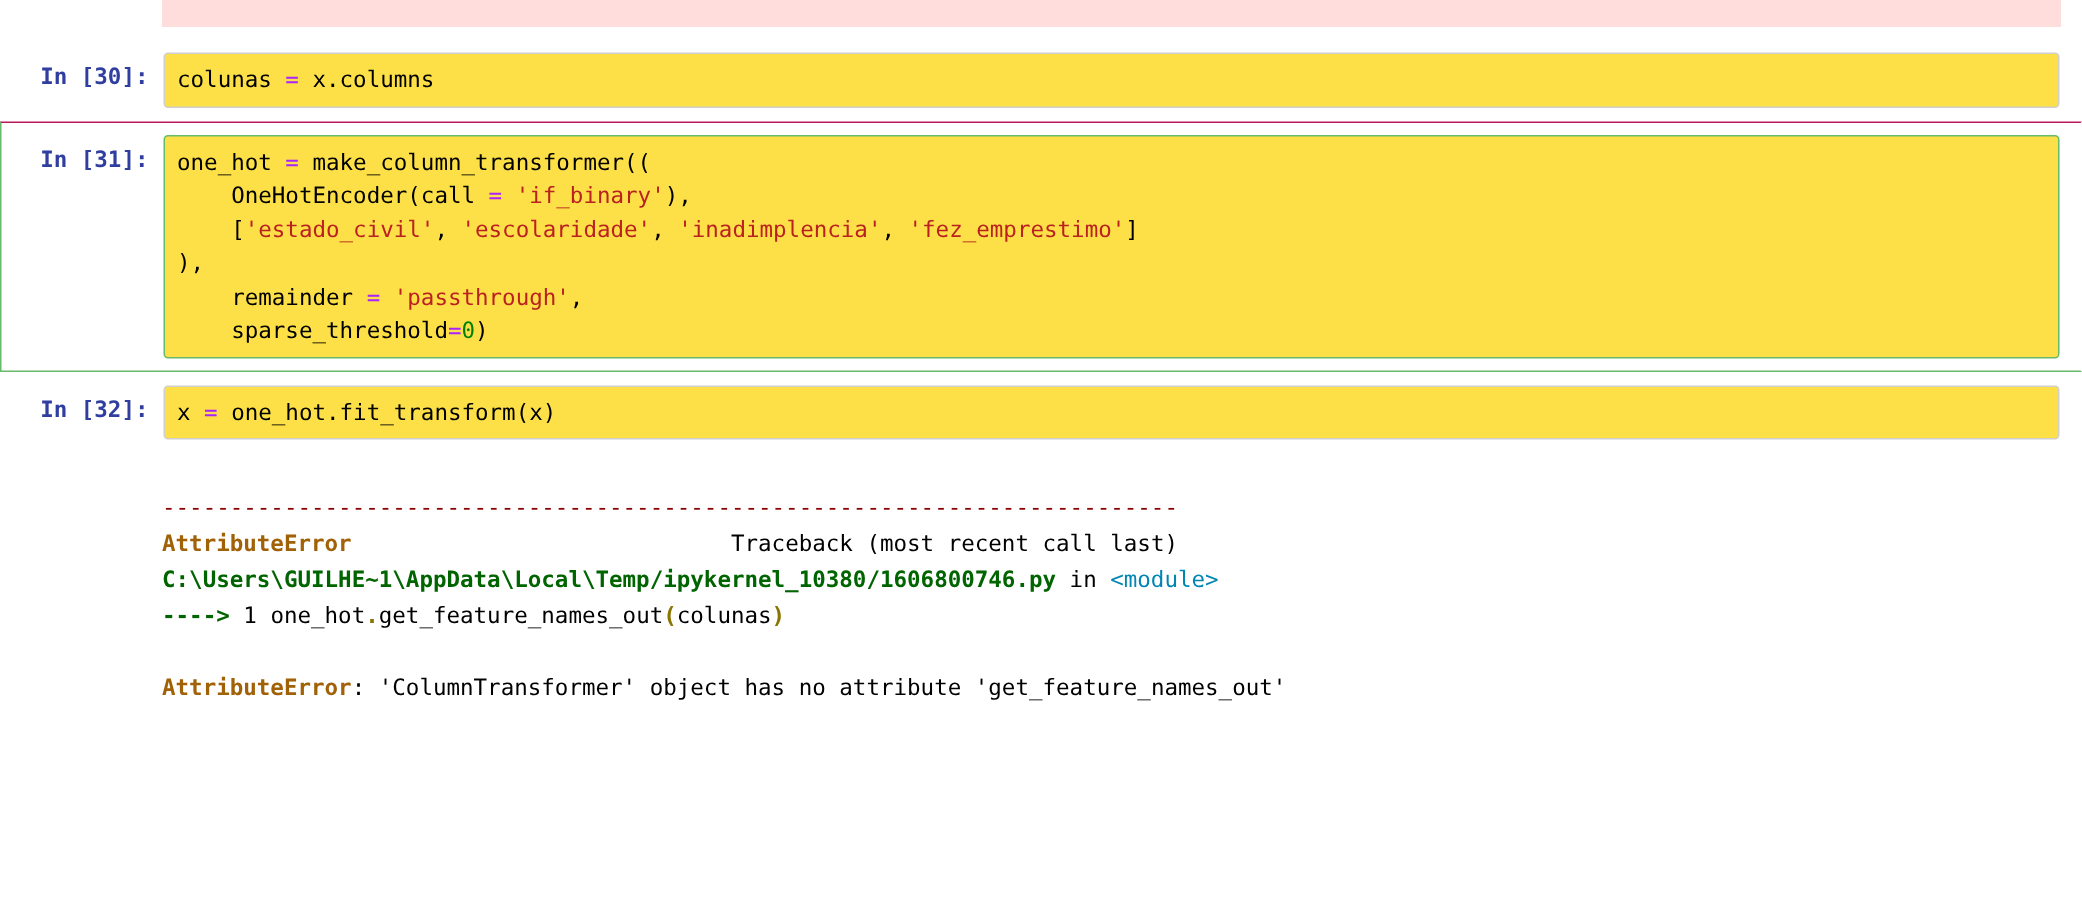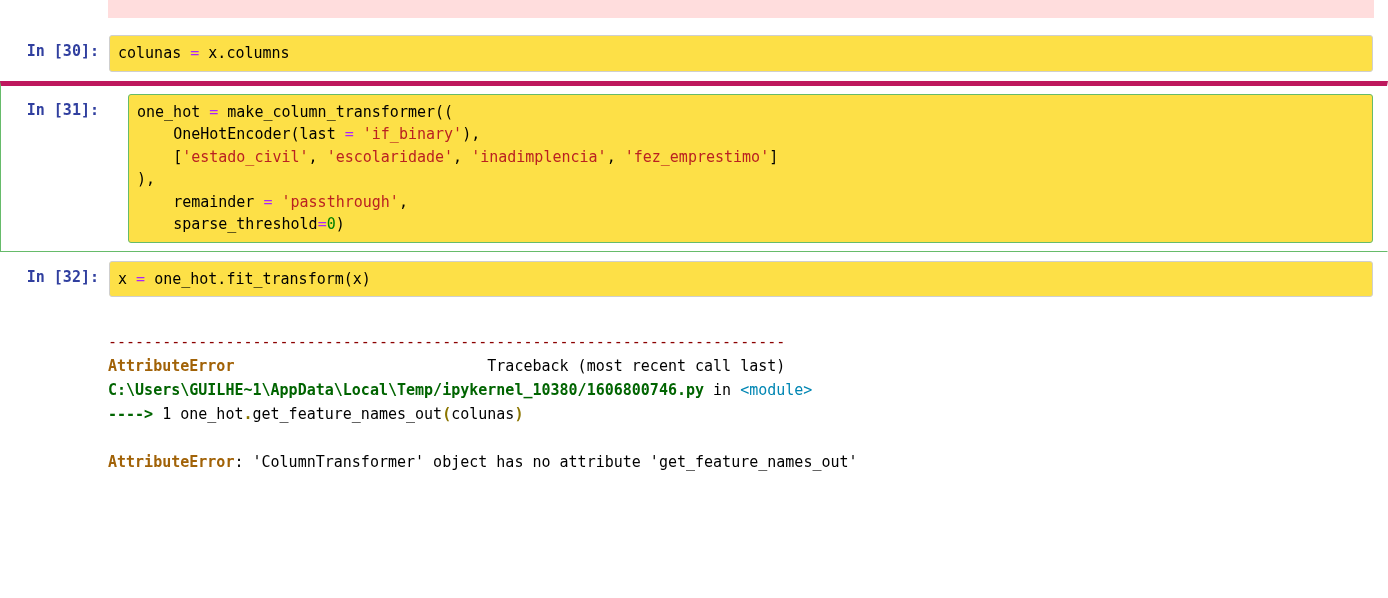--- a/index.html
+++ b/index.html
@@ -20,24 +20,23 @@
       margin-left: 108px;
       margin-right: 14px;
       margin-bottom: 8px;
     }
     .cell {
       display: flex;
       padding: 8px 0;
       border: 1px solid transparent;
     }
     .cell.selected {
-      border-top: 5px solid #be185d;
+      border-top: 1px solid #be185d;
       border-bottom: 1px solid #66bb6a;
       border-left: 1px solid #66bb6a;
-      gap: 19px;
     }
     .prompt {
       width: 108px;
       min-width: 108px;
       text-align: right;
       padding: 6px 10px 0 0;
       font-family: "Consolas", "Menlo", "DejaVu Sans Mono", monospace;
       font-size: 15px;
       color: #303f9f;
       font-weight: bold;
@@ -98,21 +97,21 @@
     <div class="prompt">In [30]:</div>
     <div class="input-area">
       <div class="code-box"><span class="tok-var">colunas</span><span class="tok-op"> = </span><span class="tok-var">x</span><span class="tok-var">.</span><span class="tok-var">columns</span></div>
     </div>
   </div>
 
   <div class="cell selected">
     <div class="prompt">In [31]:</div>
     <div class="input-area">
       <div class="code-box"><span class="tok-var">one_hot</span><span class="tok-op"> = </span><span class="tok-var">make_column_transformer</span><span class="tok-var">((</span>
-<span>    </span><span class="tok-var">OneHotEncoder</span><span class="tok-var">(</span><span class="tok-var">last</span><span class="tok-op"> = </span><span class="tok-str">'if_binary'</span><span class="tok-var">),</span>
+<span>    </span><span class="tok-var">OneHotEncoder</span><span class="tok-var">(</span><span class="tok-var">call</span><span class="tok-op"> = </span><span class="tok-str">'if_binary'</span><span class="tok-var">),</span>
 <span>    </span><span class="tok-var">[</span><span class="tok-str">'estado_civil'</span><span class="tok-var">, </span><span class="tok-str">'escolaridade'</span><span class="tok-var">, </span><span class="tok-str">'inadimplencia'</span><span class="tok-var">, </span><span class="tok-str">'fez_emprestimo'</span><span class="tok-var">]</span>
 <span class="tok-var">),</span>
 <span>    </span><span class="tok-var">remainder</span><span class="tok-op"> = </span><span class="tok-str">'passthrough'</span><span class="tok-var">,</span>
 <span>    </span><span class="tok-var">sparse_threshold</span><span class="tok-op">=</span><span class="tok-num">0</span><span class="tok-var">)</span></div>
     </div>
   </div>
 
   <div class="cell">
     <div class="prompt">In [32]:</div>
     <div class="input-area">

